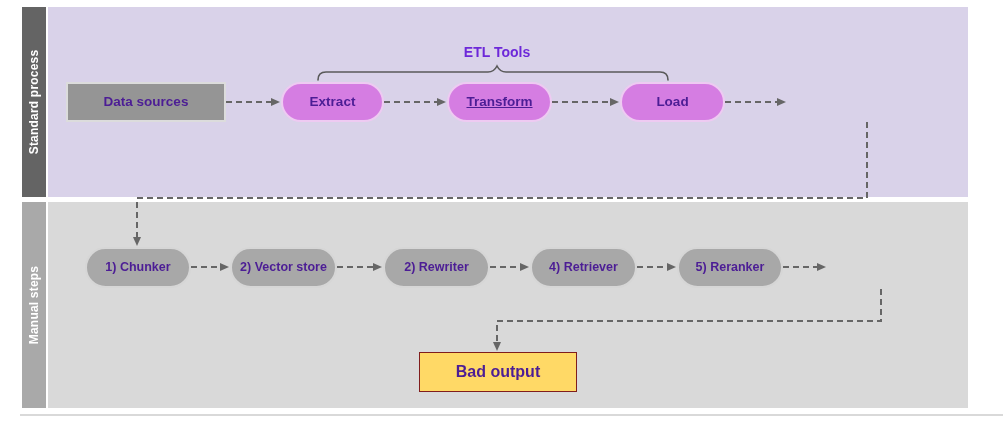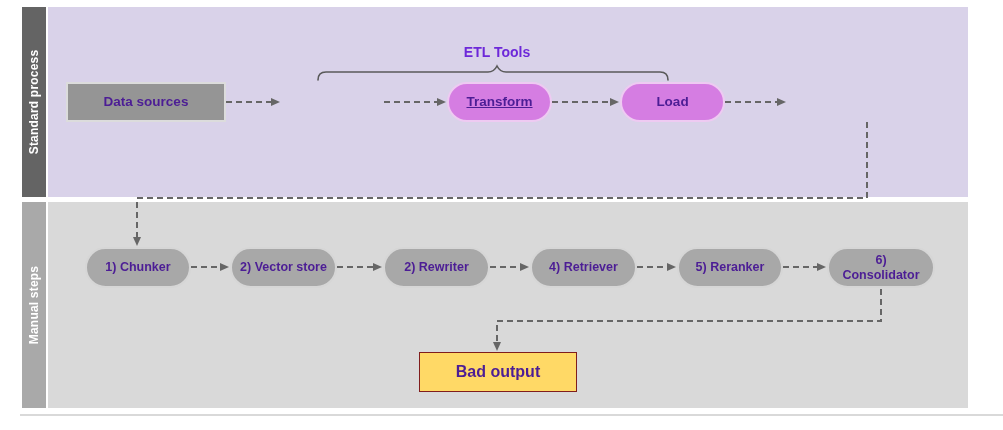--- a/index.html
+++ b/index.html
@@ -61,27 +61,27 @@
       <path d="M637 267 H668" marker-end="url(#arrow)"></path>
       <path d="M783 267 H818" marker-end="url(#arrow)"></path>
       <path d="M881 289 V321 H497 V343" marker-end="url(#arrow)"></path>
     </g>
     <path d="M318 80 Q318 72 326 72 L488 72 Q494 72 497 66 Q500 72 506 72 L660 72 Q668 72 668 80" stroke="#595959" stroke-width="1.6" fill="none" stroke-linecap="round"></path>
   </svg>
 
   <div class="etl-label">ETL Tools</div>
 
   <div class="node rect-gray" style="left:66px;top:82px;width:160px;height:40px;">Data sources</div>
+  <div class="node pill-pink" style="left:281px;top:82px;width:103px;height:40px;">Extract</div>
   <div class="node pill-pink" style="left:447px;top:82px;width:105px;height:40px;text-decoration:underline;">Transform</div>
   <div class="node pill-pink" style="left:620px;top:82px;width:105px;height:40px;">Load</div>
 
   <div class="node pill-gray" style="left:85px;top:247px;width:106px;height:41px;">1) Chunker</div>
   <div class="node pill-gray" style="left:230px;top:247px;width:107px;height:41px;">2) Vector store</div>
   <div class="node pill-gray" style="left:383px;top:247px;width:107px;height:41px;">2) Rewriter</div>
   <div class="node pill-gray" style="left:530px;top:247px;width:107px;height:41px;">4) Retriever</div>
   <div class="node pill-gray" style="left:677px;top:247px;width:106px;height:41px;">5) Reranker</div>
-  <div class="node pill-gray" style="left:827px;top:247px;width:108px;height:41px;">6) Consolidator</div>
 
   <div class="node rect-yellow" style="left:419px;top:352px;width:158px;height:40px;">Bad output</div>
 
   <div class="divider"></div>
 
 </div>
 
 </body></html>

